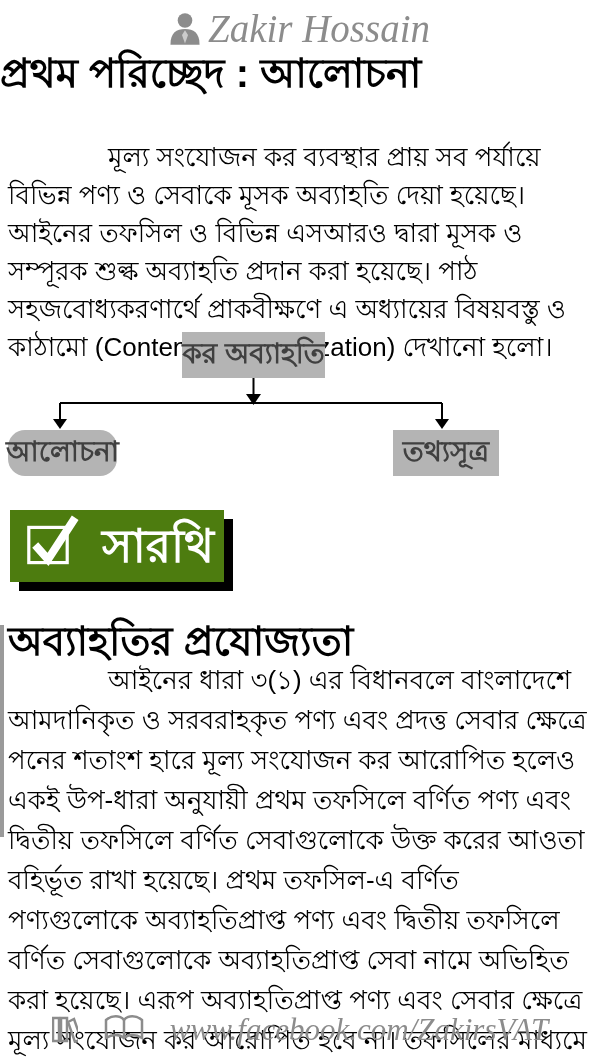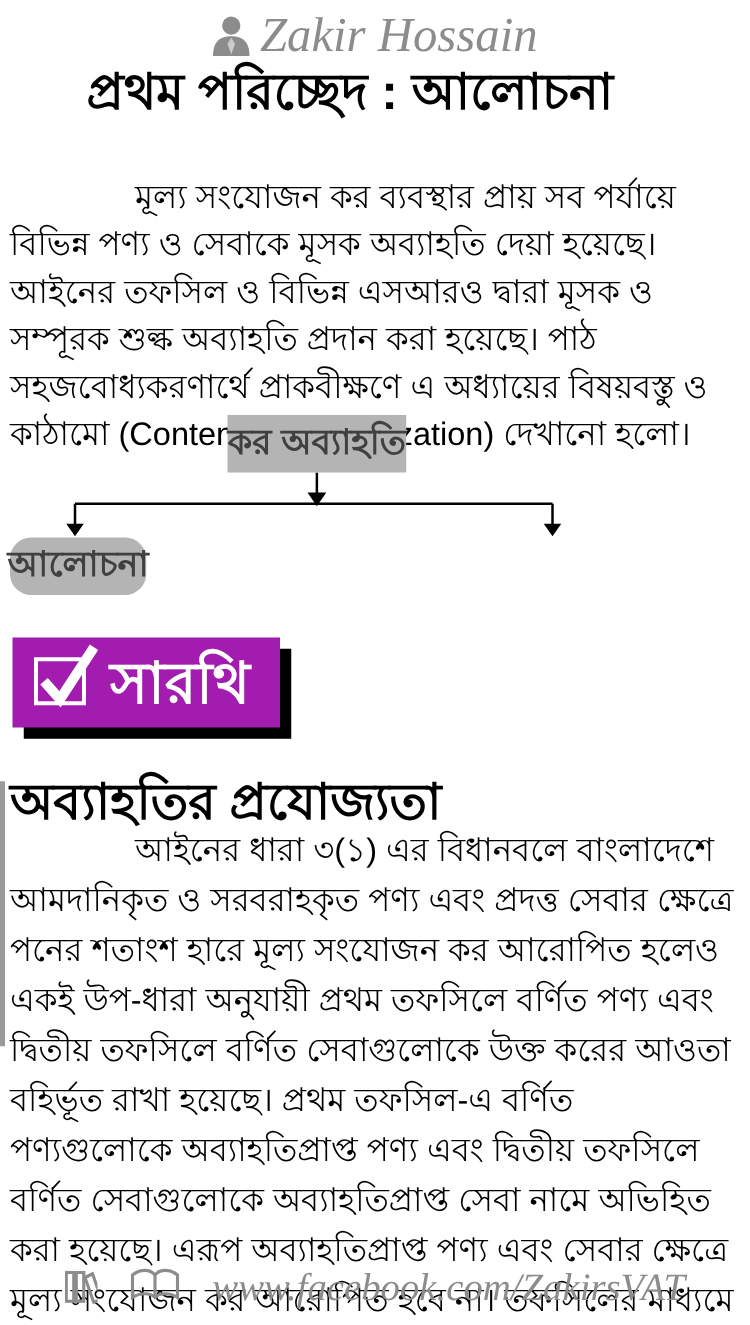--- a/index.html
+++ b/index.html
@@ -5,37 +5,37 @@
   html,body{margin:0;padding:0;background:#fff;}
   .page{
     position:relative;width:600px;height:1060px;background:#ffffff;
     font-family:"Liberation Sans","DejaVu Sans",sans-serif;color:#000;overflow:hidden;
   }
   
   .header{position:absolute;top:6px;left:0;right:0;display:flex;justify-content:center;align-items:center;gap:8px;}
   .header .author{font-family:"Liberation Serif","DejaVu Serif",serif;font-style:italic;font-size:39px;color:#8c8c8c;}
   .person-svg{width:30px;height:34px;display:block;}
   
-  .chapter-title{position:absolute;top:42px;left:0;width:560px;text-align:center;font-size:40px;font-weight:700;letter-spacing:0;}
+  .chapter-title{position:absolute;top:42px;left:0;width:560px;font-size:40px;font-weight:700;letter-spacing:0;}
   .subtitle{position:absolute;top:92px;left:8px;font-size:31px;font-weight:700;}
   
   .para{position:absolute;left:8px;right:10px;font-size:26px;line-height:38px;text-align:left;}
   .para1{top:138px;text-indent:100px;}
   .para2{top:660px;line-height:40px;text-indent:100px;}
   
   .diagram{position:absolute;top:328px;left:0;width:600px;height:152px;}
   .diagram svg{position:absolute;top:0;left:0;}
   .node{position:absolute;background:#b4b4b4;display:flex;align-items:center;justify-content:center;
         font-size:28px;font-weight:700;color:#404040;}
   .node-root{left:182px;top:4px;width:143px;height:46px;}
   .node-left{left:8px;top:102px;width:109px;height:46px;border-radius:17px;}
   .node-right{left:393px;top:102px;width:106px;height:46px;}
   
-  .logo{position:absolute;top:510px;left:10px;width:214px;height:72px;background:#a21caf;
-        box-shadow:9px 9px 0 #000;display:flex;align-items:center;padding-left:14px;box-sizing:border-box;}
+  .logo{position:absolute;top:510px;left:10px;width:214px;height:72px;background:#4d7c0f;
+        box-shadow:9px 9px 0 #000;display:flex;align-items:center;gap:14px;padding-left:14px;box-sizing:border-box;}
   .logo .check-svg{width:64px;height:62px;margin-top:-6px;}
   .logo .brand{color:#fff;font-size:46px;font-weight:700;line-height:1;}
   
   .section-heading{position:absolute;top:610px;left:8px;font-size:40px;font-weight:700;}
   .leftbar{position:absolute;left:0;top:625px;width:4px;height:212px;background:#9a9a9a;}
   
   .footer{position:absolute;top:1012px;left:0;right:0;display:flex;justify-content:center;align-items:center;gap:26px;}
   .footer .url{font-family:"Liberation Serif","DejaVu Serif",serif;font-style:italic;font-size:31px;color:#8c8c8c;}
   .icon-gray{color:#8c8c8c;}
 </style>
@@ -64,20 +64,21 @@
       <line x1="253.5" y1="50" x2="253.5" y2="67" stroke="#000" stroke-width="2"></line>
       <polygon points="246,66 261,66 253.5,77" fill="#000"></polygon>
       <line x1="60" y1="75" x2="442" y2="75" stroke="#000" stroke-width="2"></line>
       <line x1="60" y1="75" x2="60" y2="92" stroke="#000" stroke-width="2"></line>
       <polygon points="53,91 67,91 60,101" fill="#000"></polygon>
       <line x1="442" y1="75" x2="442" y2="92" stroke="#000" stroke-width="2"></line>
       <polygon points="435,91 449,91 442,101" fill="#000"></polygon>
     </svg>
     <div class="node node-root">কর অব্যাহতি</div>
     <div class="node node-left">আলোচনা</div>
+    <div class="node node-right">তথ্যসূত্র</div>
   </div>
 
   <div class="logo">
     <span>
       <svg class="check-svg" viewBox="0 0 80 70">
         <rect x="6" y="18" width="48" height="44" fill="none" stroke="#ffffff" stroke-width="4"></rect>
         <path d="M14 40 L30 58 L64 6" fill="none" stroke="#ffffff" stroke-width="10"></path>
       </svg>
     </span>
     <span class="brand">সারথি</span>

